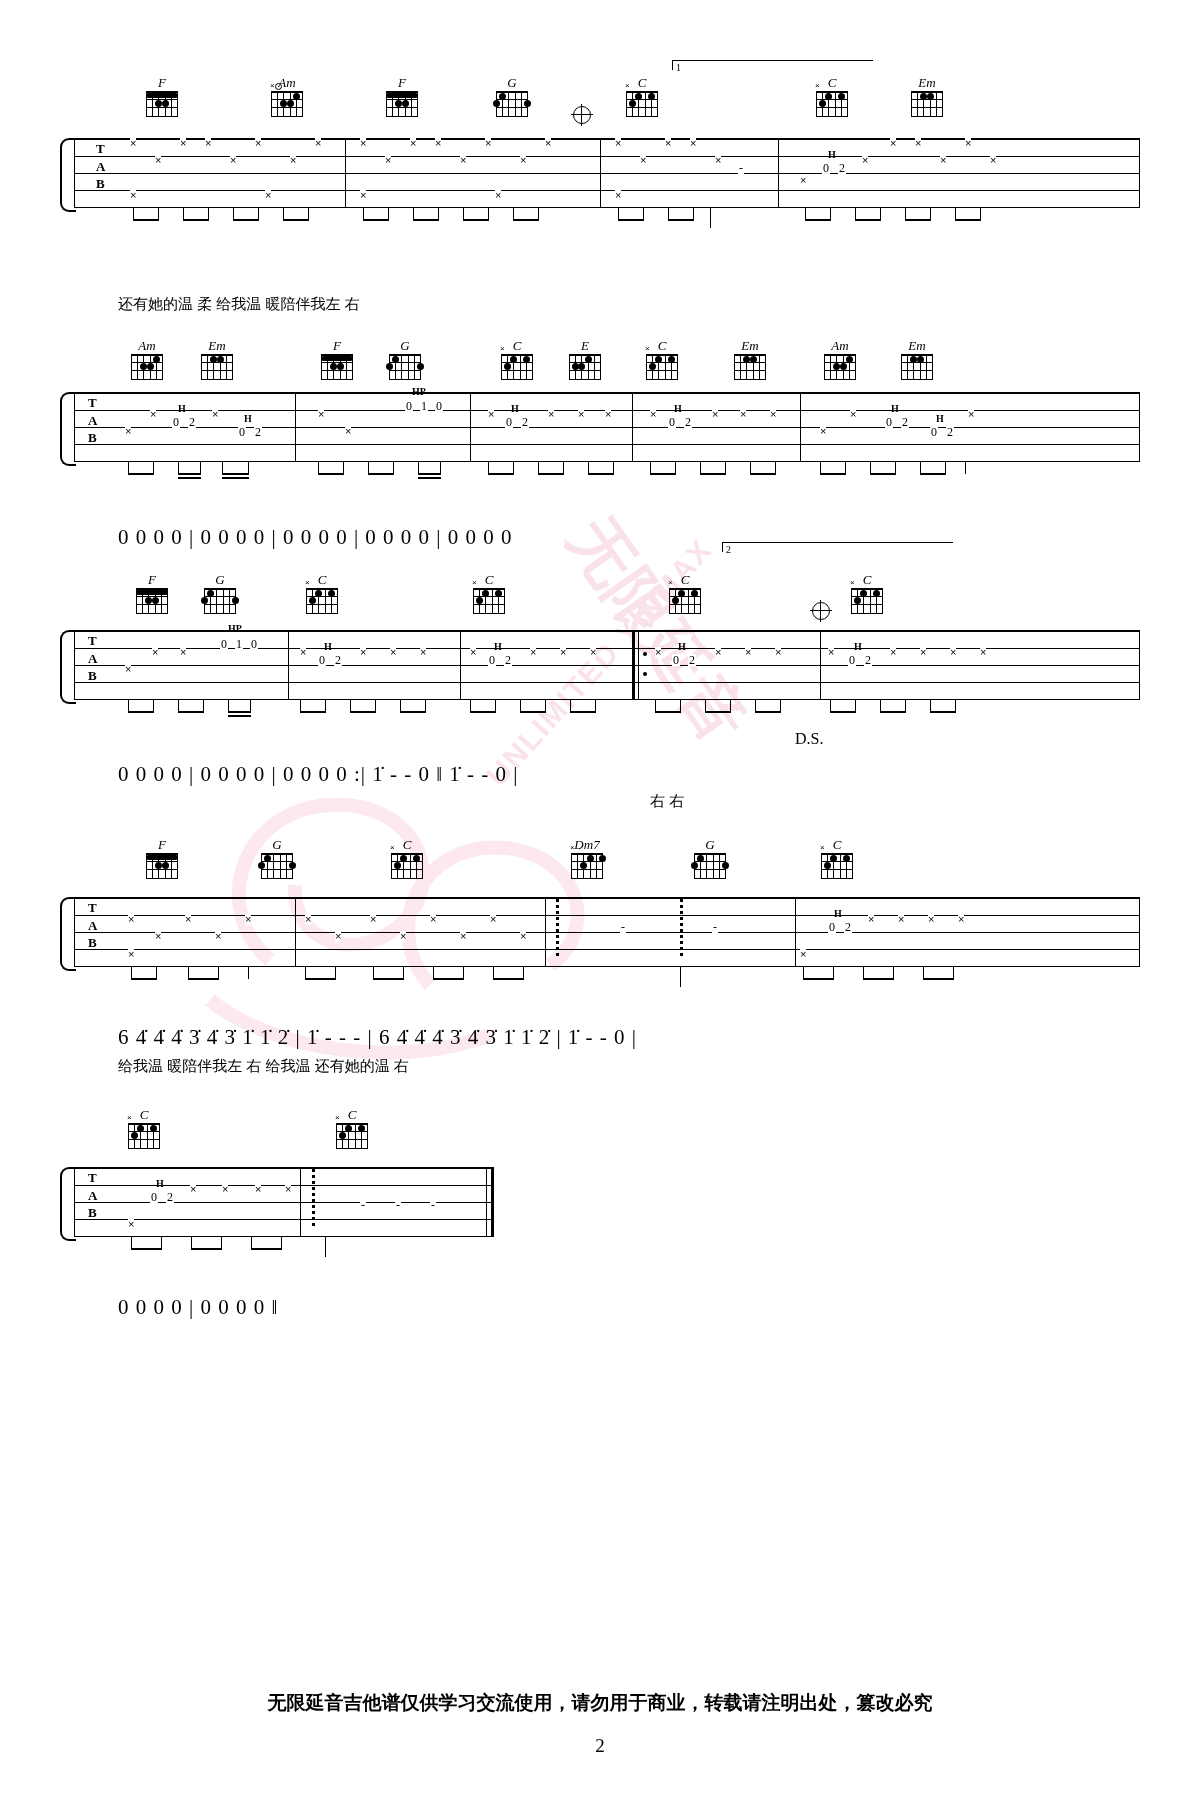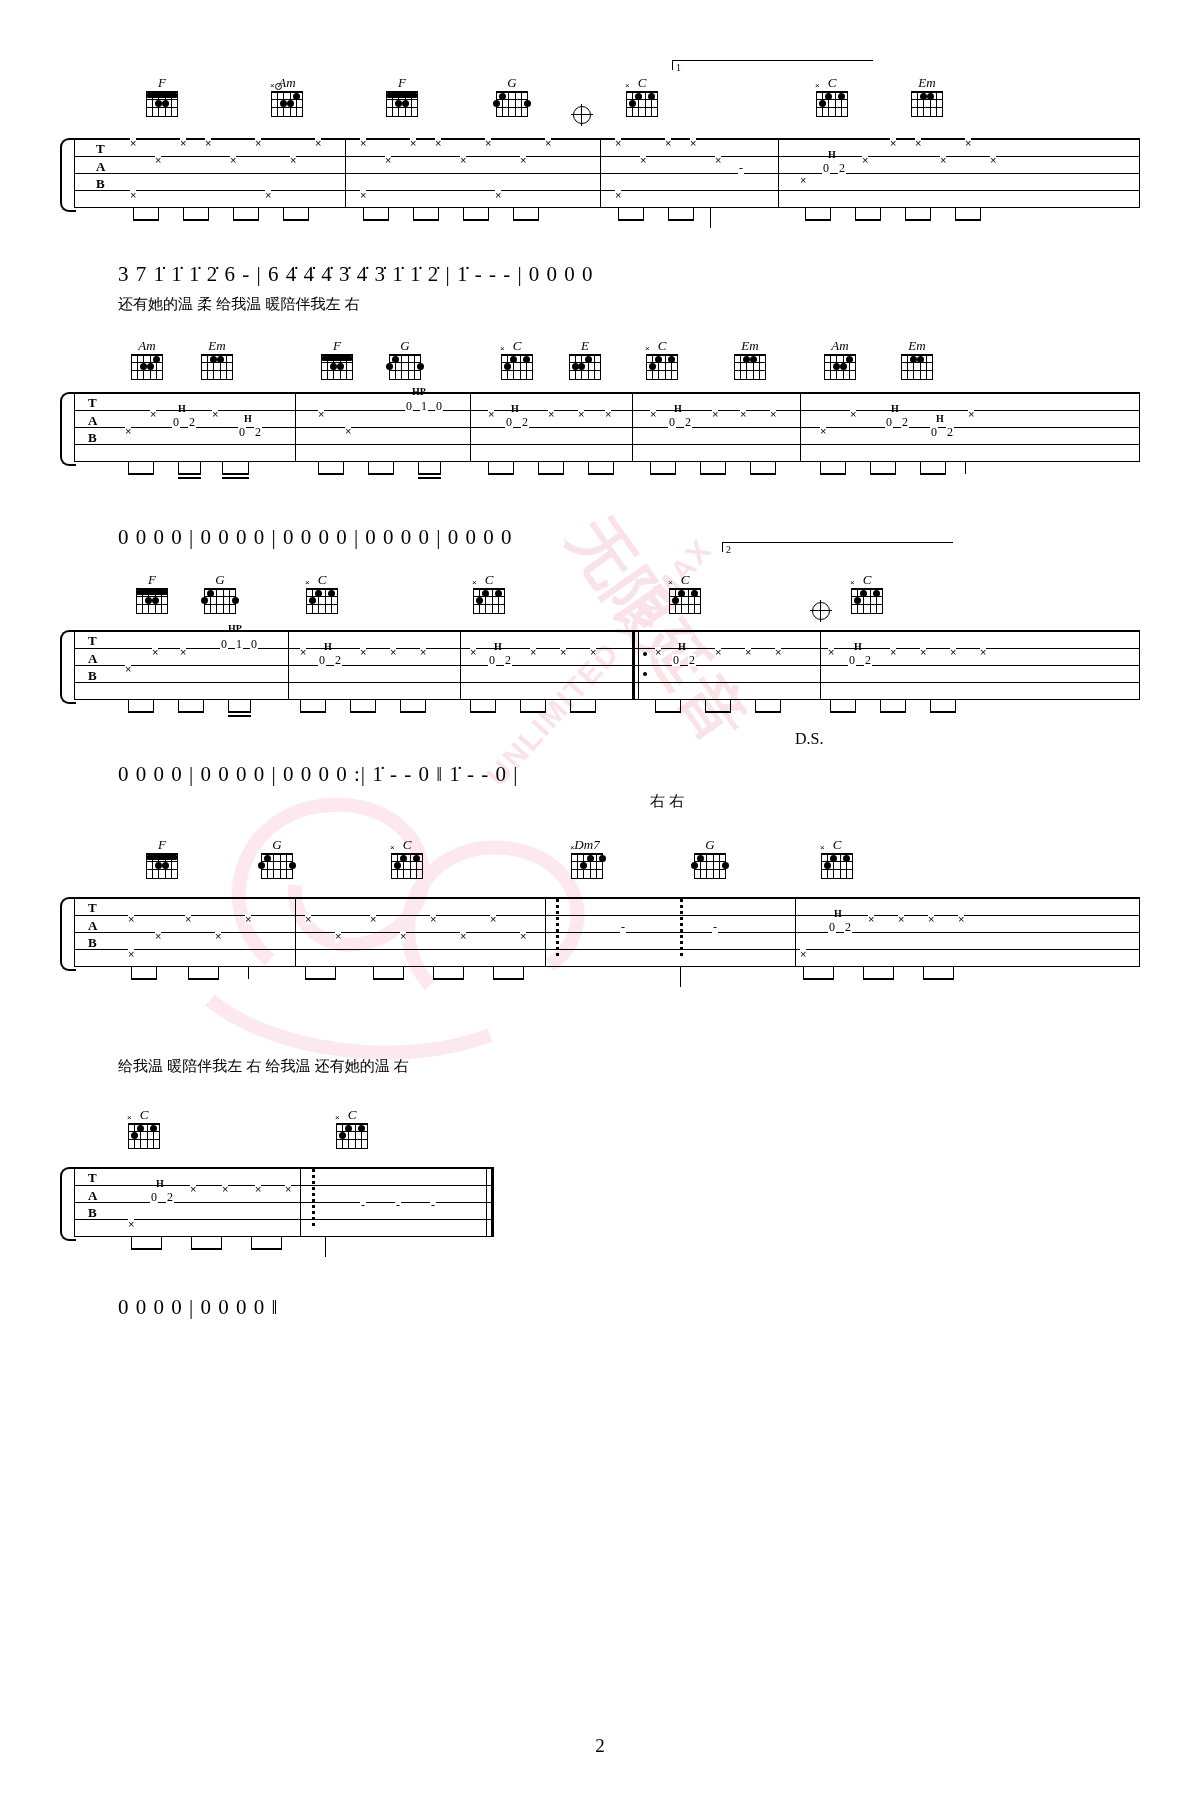--- a/index.html
+++ b/index.html
@@ -322,21 +322,20 @@
         <div class="stem" style="left:880px;top:208px;height:12px;"></div>
       <div class="beam" style="left:855px;top:219px;width:26px;"></div>
       <div class="stem" style="left:905px;top:208px;height:12px;"></div>
         <div class="stem" style="left:930px;top:208px;height:12px;"></div>
       <div class="beam" style="left:905px;top:219px;width:26px;"></div>
       <div class="stem" style="left:955px;top:208px;height:12px;"></div>
         <div class="stem" style="left:980px;top:208px;height:12px;"></div>
       <div class="beam" style="left:955px;top:219px;width:26px;"></div>
     </div>
 
-    <div class="numrow" style="left:118px;top:262px;">3 7 1̇ 1̇ 1̇ 2̇ 6  -   | 6 4̇ 4̇ 4̇ 3̇ 4̇ 3̇ 1̇ 1̇ 2̇ | 1̇  -  -  - | 0  0  0  0</div>
     <div class="lyricrow" style="left:118px;top:295px;">还有她的温 柔    给我温 暖陪伴我左   右</div>
   </div>
 
   <div class="system" style="left:0;top:330px;width:1200px;height:250px;">
 
     <div class="chord" style="left:125px;top:8px;">
       <div class="cname">Am</div>
       <div class="grid">
         <div class="h nut" style="top:0"></div>
           <div class="h" style="top:8px"></div>
@@ -1052,20 +1051,21 @@
         <div class="stem" style="left:833px;top:142px;height:12px;"></div>
       <div class="beam" style="left:803px;top:153px;width:31px;"></div>
       <div class="stem" style="left:863px;top:142px;height:12px;"></div>
         <div class="stem" style="left:893px;top:142px;height:12px;"></div>
       <div class="beam" style="left:863px;top:153px;width:31px;"></div>
       <div class="stem" style="left:923px;top:142px;height:12px;"></div>
         <div class="stem" style="left:953px;top:142px;height:12px;"></div>
       <div class="beam" style="left:923px;top:153px;width:31px;"></div>
     </div>
 
+    <div class="numrow" style="left:118px;top:200px;">6 4̇ 4̇ 4̇ 3̇ 4̇ 3̇ 1̇ 1̇ 2̇ | 1̇  -  -  - | 6 4̇ 4̇ 4̇ 3̇ 4̇ 3̇ 1̇ 1̇ 2̇ | 1̇  -  -  0 |</div>
     <div class="lyricrow" style="left:118px;top:232px;">给我温 暖陪伴我左  右        给我温 还有她的温  右</div>
   </div>
 
   <div class="system" style="left:0;top:1095px;width:1200px;height:250px;">
 
     <div class="chord" style="left:122px;top:12px;">
       <div class="cname">C</div>
       <div class="grid">
         <div class="h nut" style="top:0"></div>
           <div class="h" style="top:8px"></div>
@@ -1144,15 +1144,16 @@
       <div class="beam" style="left:191px;top:153px;width:31px;"></div>
       <div class="stem" style="left:251px;top:142px;height:12px;"></div>
         <div class="stem" style="left:281px;top:142px;height:12px;"></div>
       <div class="beam" style="left:251px;top:153px;width:31px;"></div>
       <div class="stem" style="left:325px;top:142px;height:20px;"></div>
     </div>
 
     <div class="numrow" style="left:118px;top:200px;">0  0  0  0  | 0  0  0  0  ‖</div>
   </div>
 
+  <div class="footer" style="top:1690px;">无限延音吉他谱仅供学习交流使用，请勿用于商业，转载请注明出处，篡改必究</div>
   <div class="pagenum" style="top:1735px;">2</div>
 
 </div>
 
 </body></html>

